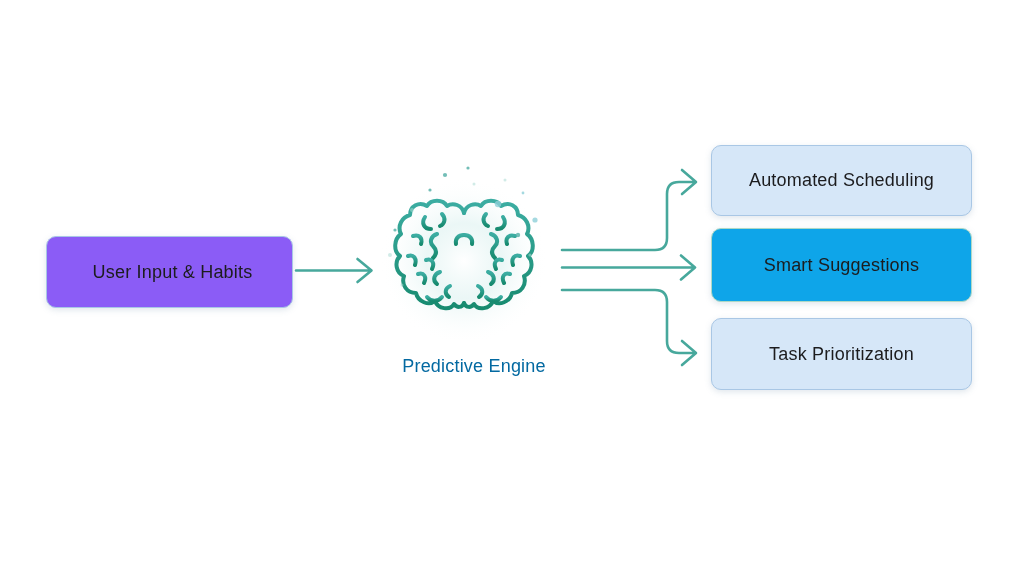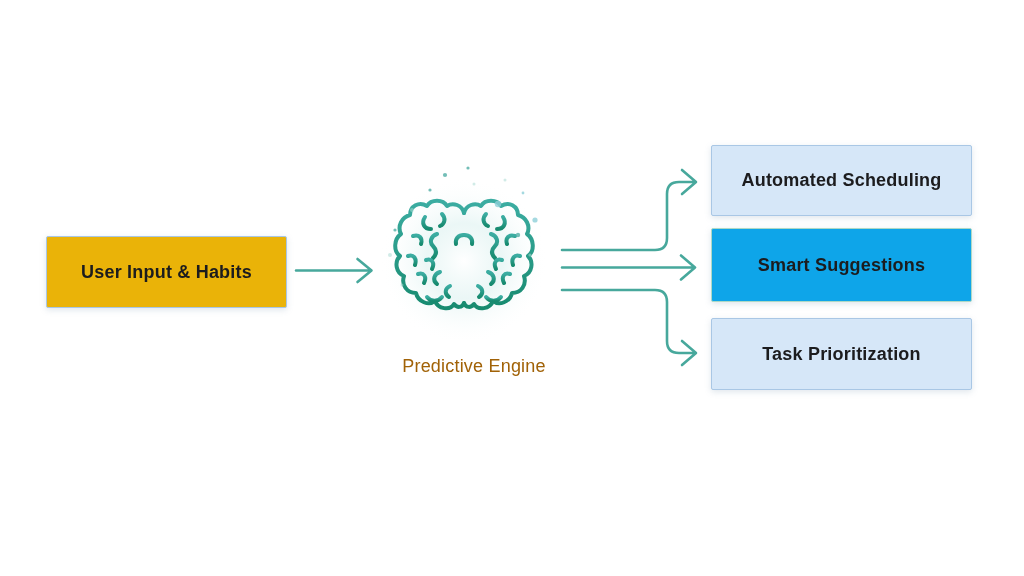--- a/index.html
+++ b/index.html
@@ -9,33 +9,33 @@
     font-family:"Liberation Sans","DejaVu Sans",sans-serif;
     position:relative;
   }
   .canvas{position:absolute;inset:0;width:1024px;height:576px;}
   .arrows{position:absolute;left:0;top:0;width:1024px;height:576px;pointer-events:none;}
   .node{
     position:absolute;
     display:flex;align-items:center;justify-content:center;
     border:1.5px solid #a9c7e5;
     background:#d6e7f8;
-    border-radius:2px;
+    border-radius:10px;
     box-shadow:0 2px 6px rgba(110,140,170,0.22);
     color:#1c1c1e;
-    font-size:18px;font-weight:700;letter-spacing:0.2px;
+    font-size:18px;font-weight:400;letter-spacing:0.2px;
     text-align:center;
   }
   .node-input{left:46px;top:236px;width:239px;height:70px;}
   .node-out-0{left:711px;top:145px;width:259px;height:69px;}
   .node-out-1{left:711px;top:228px;width:259px;height:72px;}
   .node-out-2{left:711px;top:318px;width:259px;height:70px;}
   .engine-label{
     position:absolute;left:374px;top:356px;width:200px;
-    text-align:center;color:#a16207;
+    text-align:center;color:#0369a1;
     font-size:18px;font-weight:500;letter-spacing:0.2px;
   }
   .brain-wrap{position:absolute;left:375px;top:155px;width:185px;height:185px;}
   .g-top{stop-color:#3cada2;}
   .g-bot{stop-color:#178a6f;}
   .dot-a{fill:#5bb3aa;opacity:0.85;}
   .dot-b{fill:#8ed0d8;opacity:0.8;}
   .dot-c{fill:#abdbd4;opacity:0.55;}
 </style>
 </head>
@@ -45,21 +45,21 @@
 
   <svg class="arrows" viewBox="0 0 1024 576">
     <g fill="none" stroke="#47a89c" stroke-width="2.6" stroke-linecap="round" stroke-linejoin="round" style="stroke: rgb(71, 168, 156);">
       <path d="M296,270.5 H371 M357.5,259 L371.5,270.5 L357.5,282"></path>
       <path d="M562,250 H655 Q667,250 667,238 V194 Q667,182 679,182 H695 M682,170 L696,182 L682,194"></path>
       <path d="M562,267.5 H694 M681,255.5 L695,267.5 L681,279.5"></path>
       <path d="M562,290 H655 Q667,290 667,302 V341 Q667,353 679,353 H695 M682,341 L696,353 L682,365"></path>
     </g>
   </svg>
 
-  <div class="node node-input" style="background: #eab308; border-color: rgb(169, 199, 229);">
+  <div class="node node-input" style="background: #8b5cf6; border-color: rgb(169, 199, 229); padding-left: 6px;">
     <span>User Input &amp; Habits</span>
   </div>
 
   <div class="brain-wrap">
     <svg width="185" height="185" viewBox="0 0 185 185">
       <defs>
         <linearGradient id="brainGrad" x1="0" y1="0" x2="0" y2="1">
           <stop offset="0" class="g-top"></stop>
           <stop offset="1" class="g-bot"></stop>
         </linearGradient>

